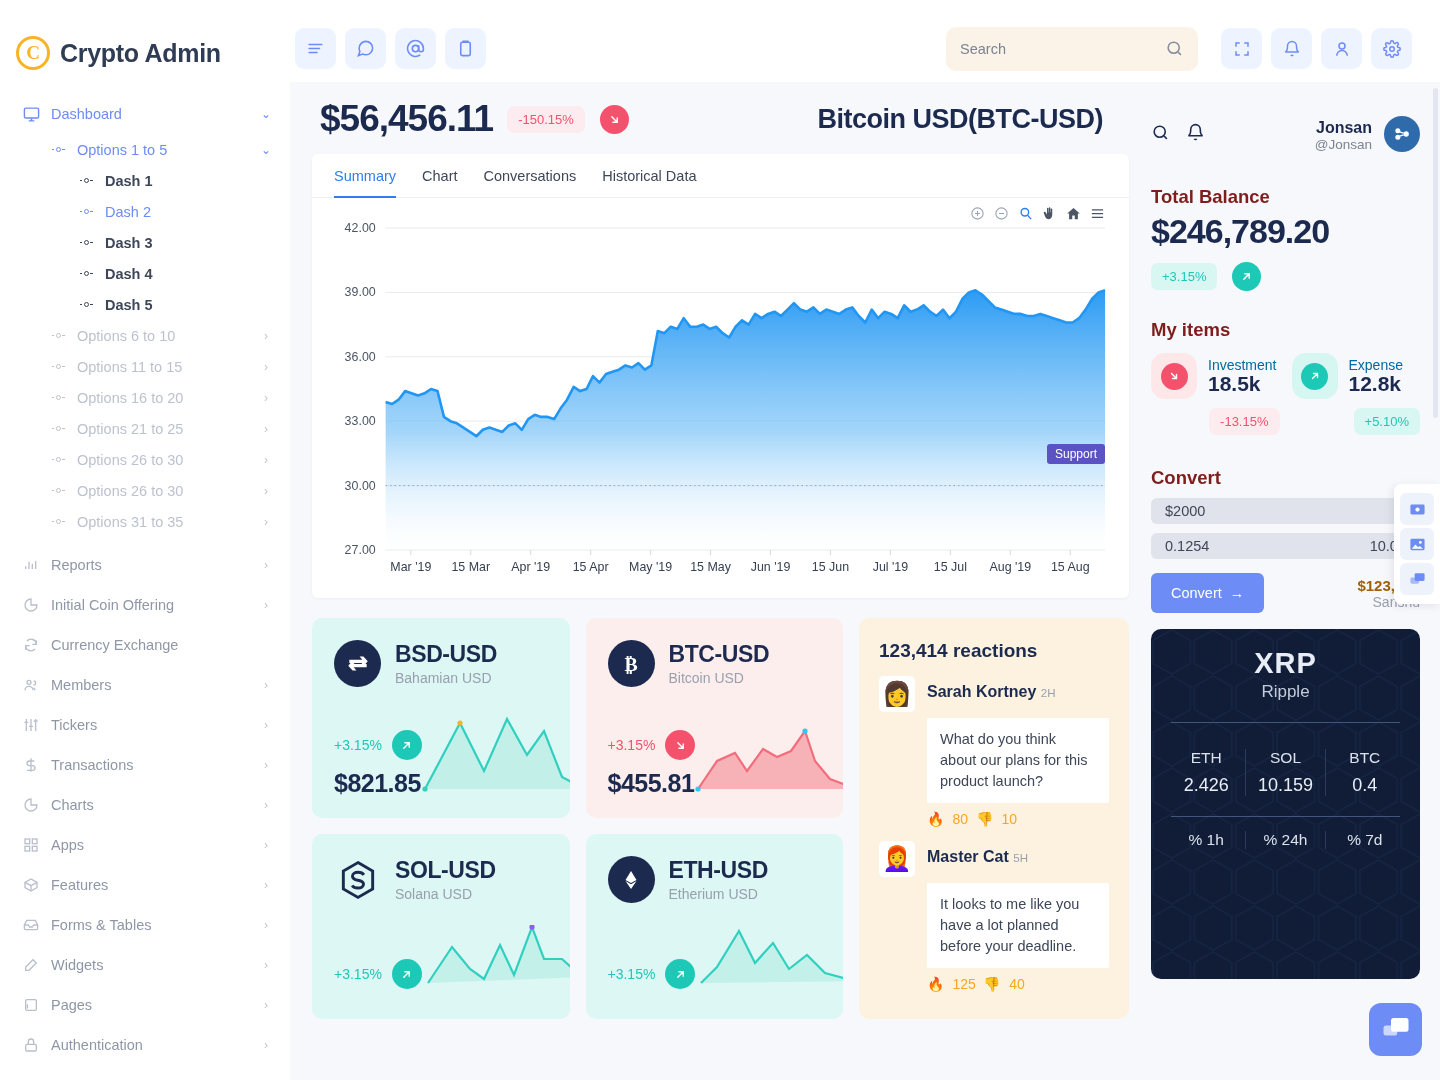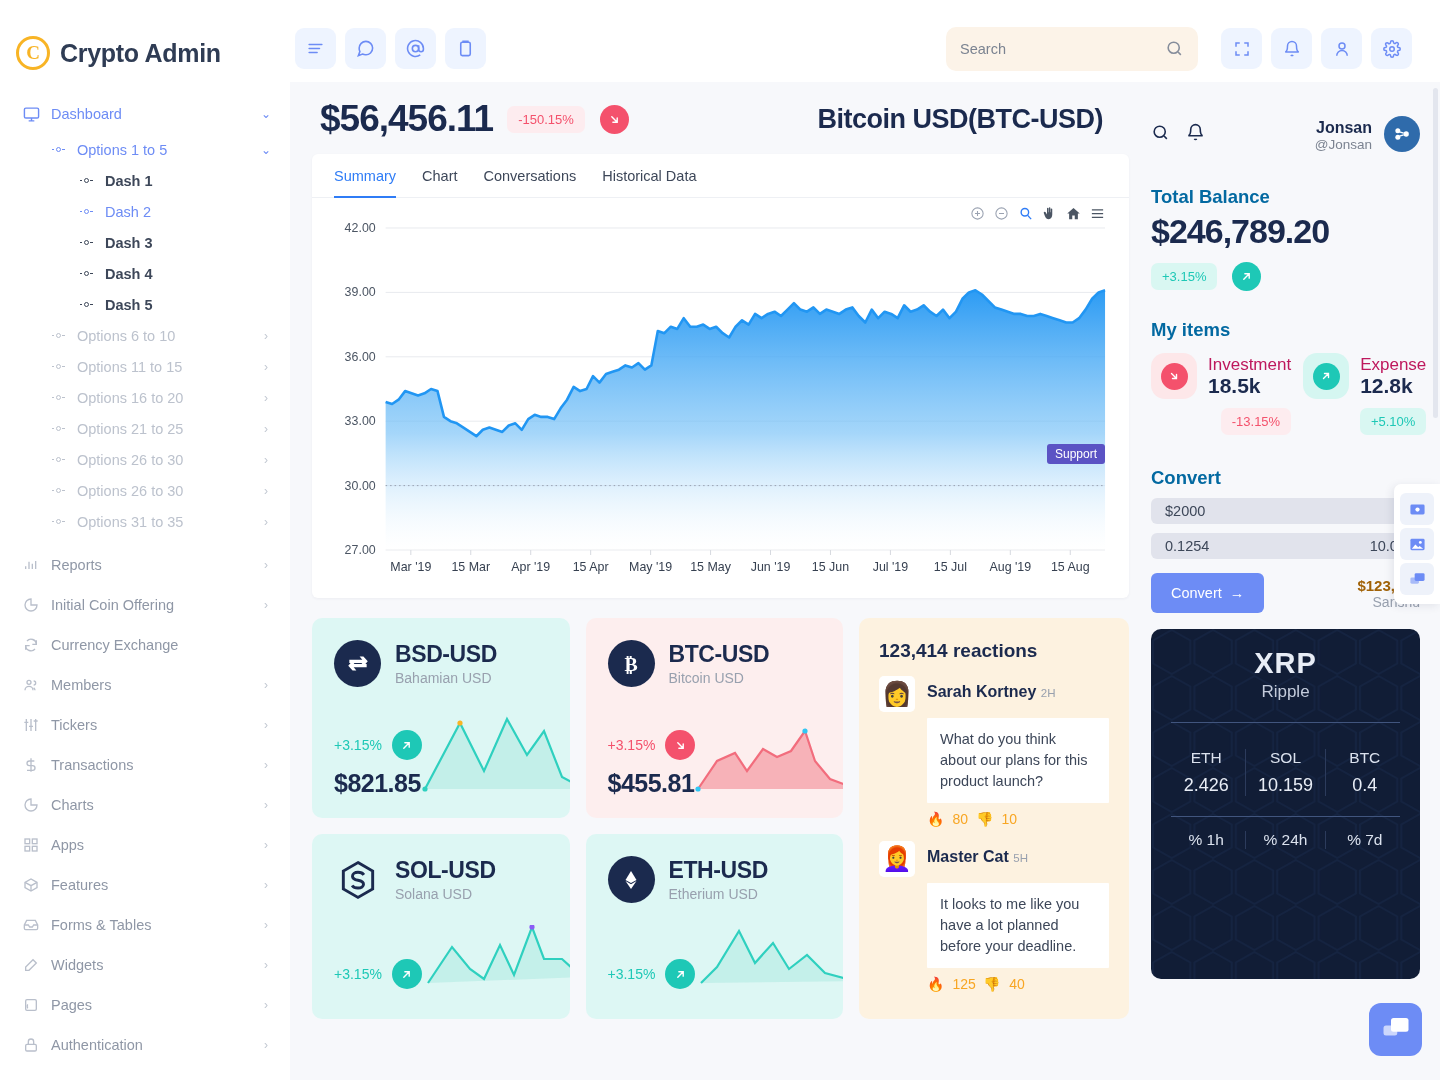--- a/index.html
+++ b/index.html
@@ -242,34 +242,34 @@
   .rc-top { display: flex; align-items: center; padding: 18px 0 0 0; }
   .rc-icons { display: flex; gap: 16px; color: #1b2a4e; }
   .rc-user { margin-left: auto; display: flex; align-items: flex-end; gap: 12px; }
   .rc-uname { text-align: right; }
   .rc-uname .n { font-size: 16px; font-weight: bold; color: #1b2a4e; }
   .rc-uname .h { font-size: 13.5px; color: #7b8391; }
   .rc-avatar {
     width: 36px; height: 36px; border-radius: 50%; background: #2f6bab;
     display: flex; align-items: center; justify-content: center; color: #fff;
   }
-  .rc-label { font-size: 18.5px; font-weight: bold; color: #0369a1; }
+  .rc-label { font-size: 18.5px; font-weight: bold; color: #7f1d1d; }
   .rc-balance { font-size: 34px; font-weight: bold; color: #1b2a4e; letter-spacing: -1px; margin-top: 4px;}
   .pill-teal { background: #d9f7f2; color: #1ec8b6; }
   .myitems { display: flex; margin-top: 12px; gap: 12px; }
   .mi { flex: 1; }
   .mi-row { display: flex; align-items: center; gap: 11px; }
   .mi-badge {
     width: 46px; height: 46px; border-radius: 14px;
     display: flex; align-items: center; justify-content: center;
   }
   .mi-badge.red { background: #fde7e9; }
   .mi-badge.teal { background: #d5f6f1; }
   .mi-badge .dot { width: 27px; height: 27px; border-radius: 50%; display:flex; align-items:center; justify-content:center; color:#fff; font-size:12px;}
-  .mi-k { font-size: 17px; color: #be185d; }
+  .mi-k { font-size: 14px; color: #0369a1; }
   .mi-v { font-size: 21px; font-weight: bold; color: #1b2a4e; margin-top:-1px;}
   .mi-pill { margin-top: 9px; display: flex; justify-content: flex-end; }
 
   .conv-input {
     background: #e1e3ec; border-radius: 6px; height: 26px;
     display: flex; align-items: center; padding: 0 14px; margin-top: 9px;
     font-size: 14.5px; color: #3d4759;
   }
   .conv-input .r { margin-left: auto; }
   .conv-row { display: flex; align-items: center; margin-top: 14px; }

